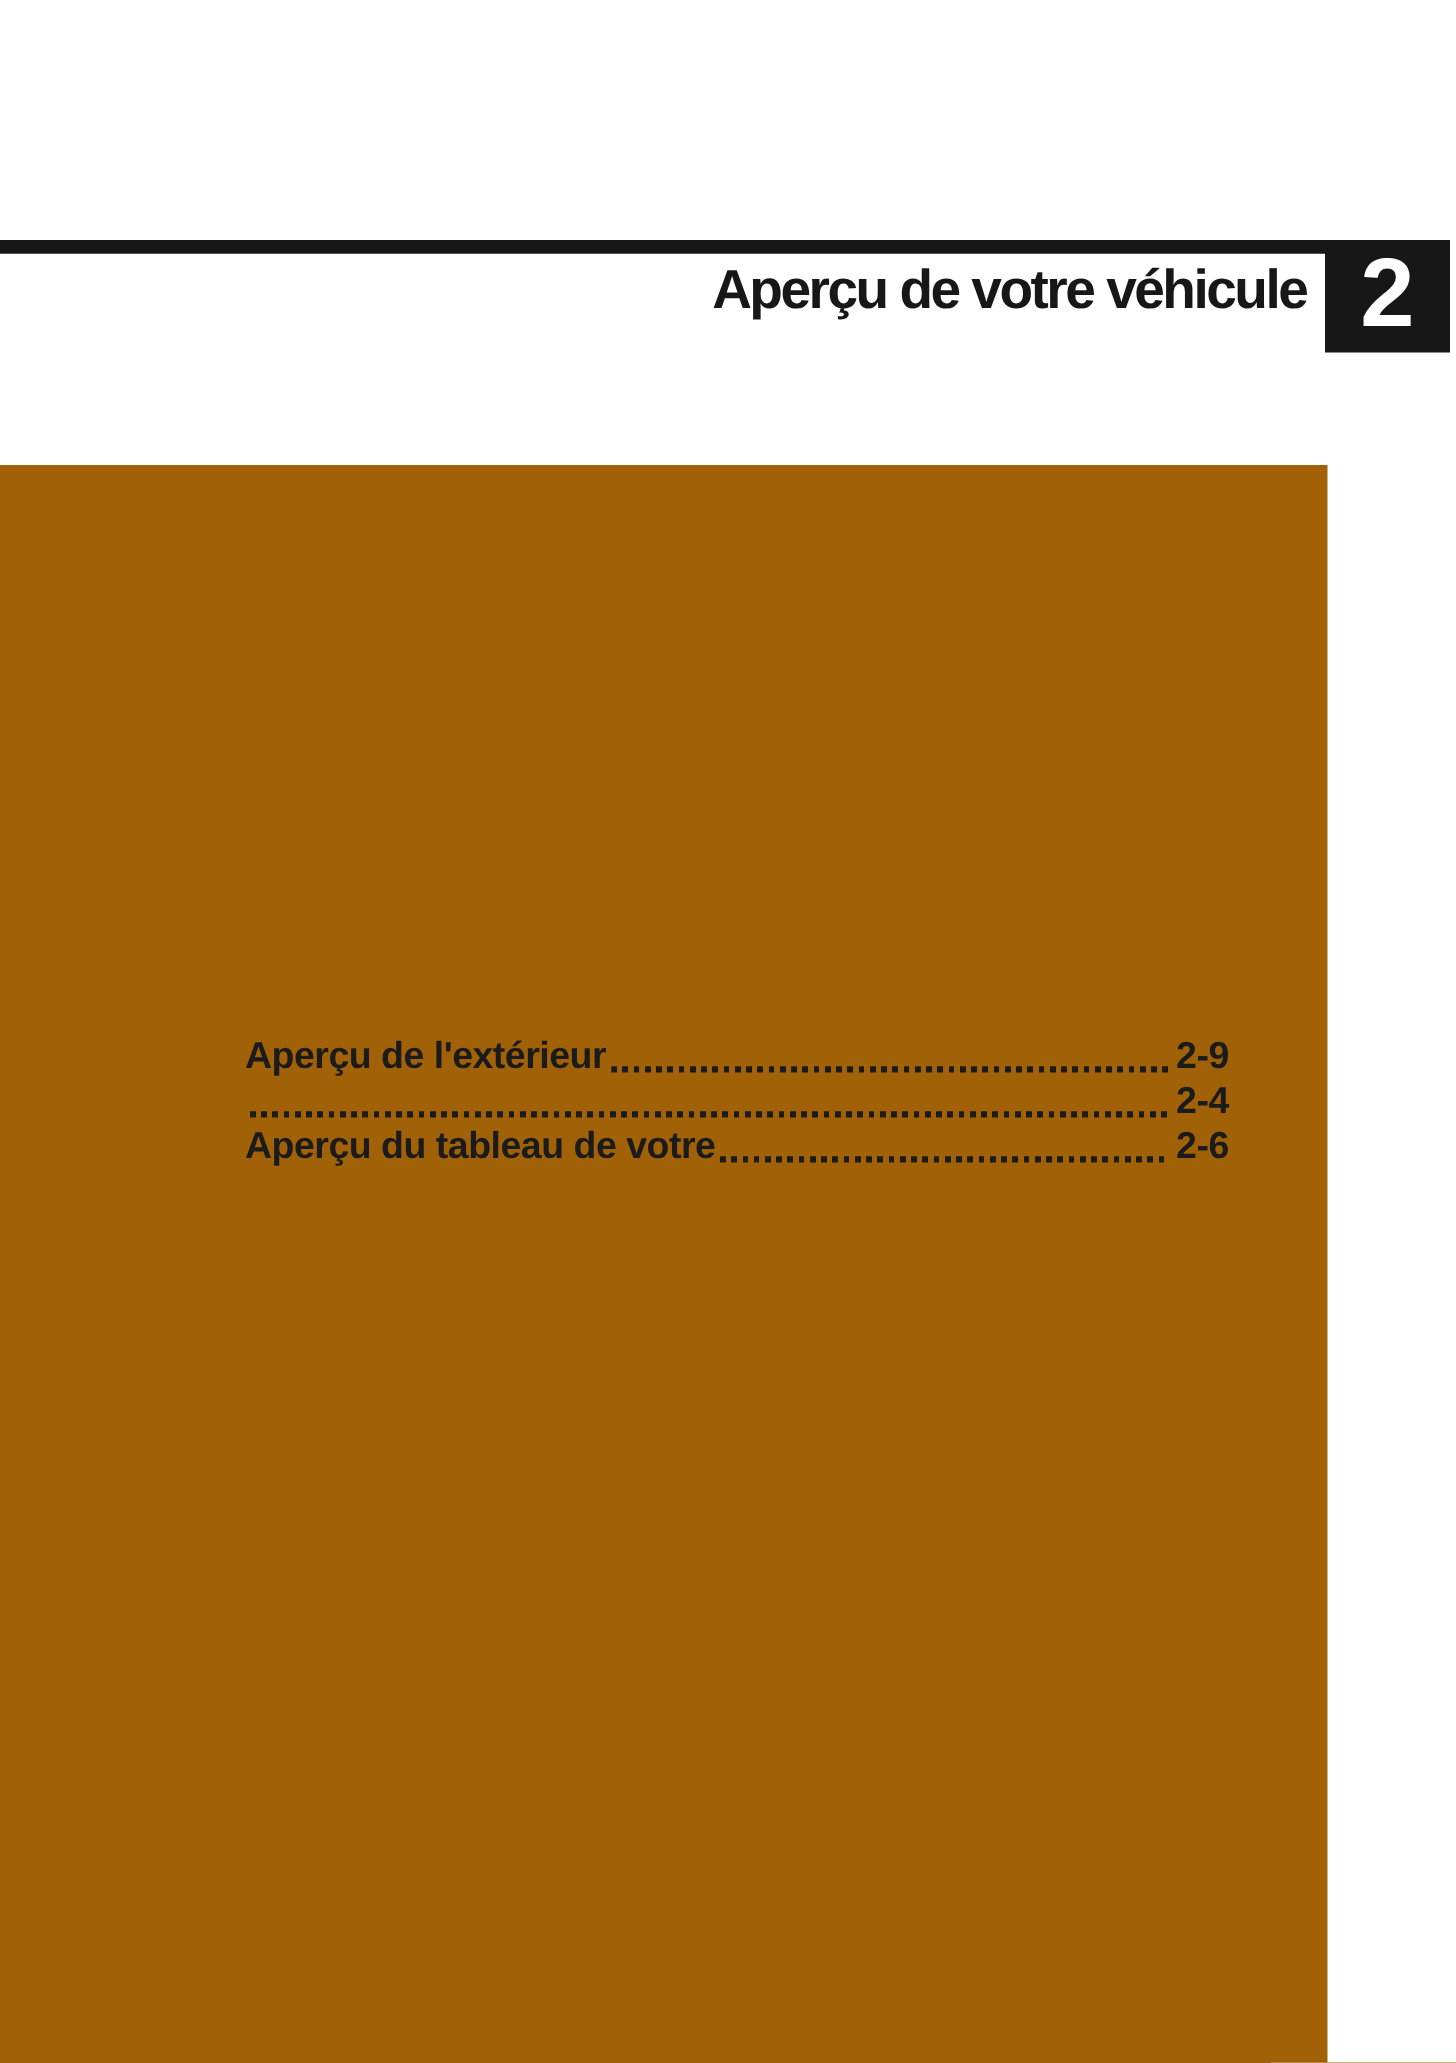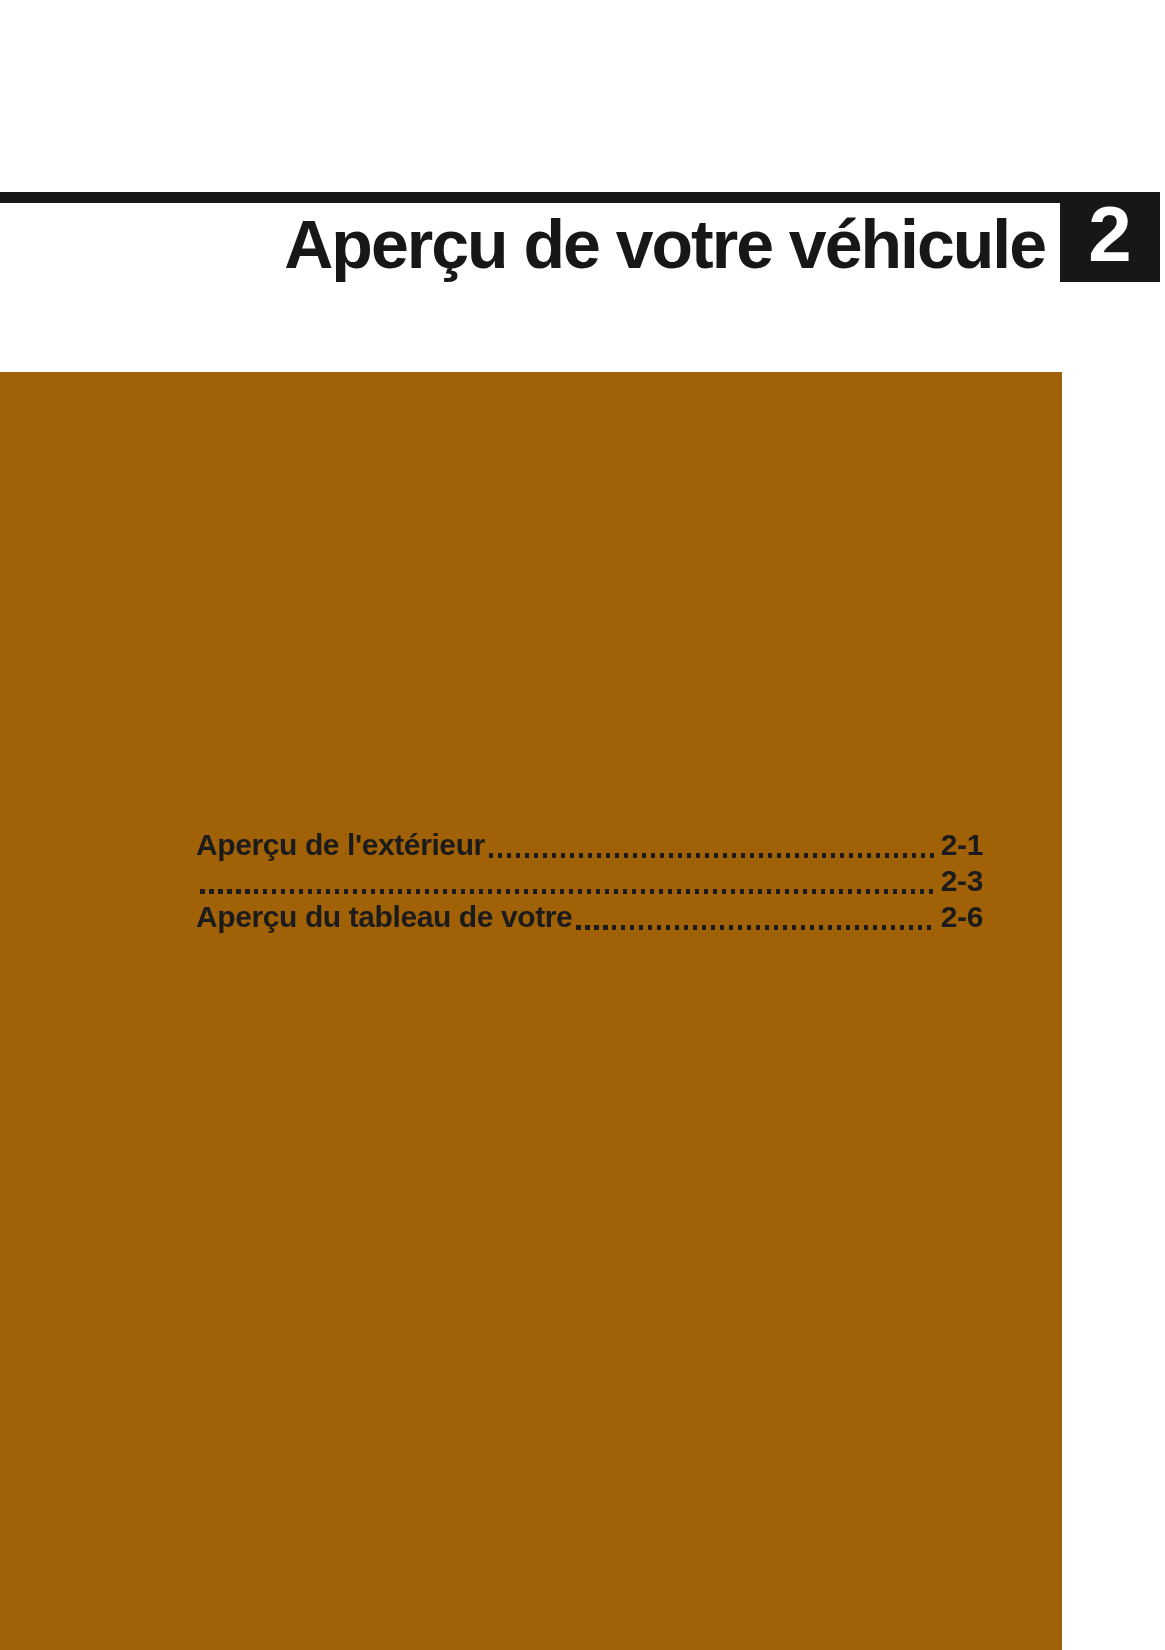--- a/index.html
+++ b/index.html
@@ -19,21 +19,21 @@
     width: 1160px;
     height: 11px;
     background: #171717;
   }
 
   
   .chapter-title {
     position: absolute;
     top: 210px;
     right: 120px;
-    font-size: 68px;
+    font-size: 44px;
     font-weight: bold;
     letter-spacing: -2px;
     line-height: 1;
     color: #171717;
     white-space: nowrap;
   }
 
   
   .chapter-badge {
     position: absolute;
@@ -103,26 +103,26 @@
 <div class="chapter-badge">
   <span class="num">2</span>
 </div>
 
 <div class="content-panel">
   <nav class="toc">
 
     <div class="toc-row">
       <span class="toc-label">Aperçu de l'extérieur</span>
       <span class="toc-leader"></span>
-      <span class="toc-page">2-1</span>
+      <span class="toc-page">2-9</span>
     </div>
 
     <div class="toc-row">
       <span class="toc-leader"></span>
-      <span class="toc-page">2-3</span>
+      <span class="toc-page">2-4</span>
     </div>
 
     <div class="toc-row">
       <span class="toc-label">Aperçu du tableau de votre</span>
       <span class="toc-leader"></span>
       <span class="toc-page">2-6</span>
     </div>
 
 
   </nav>

